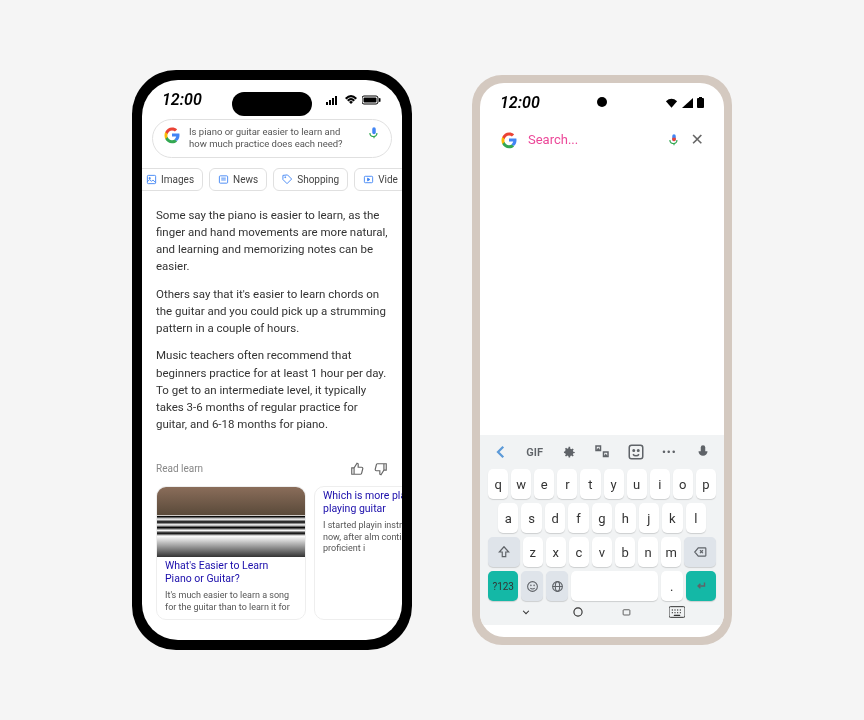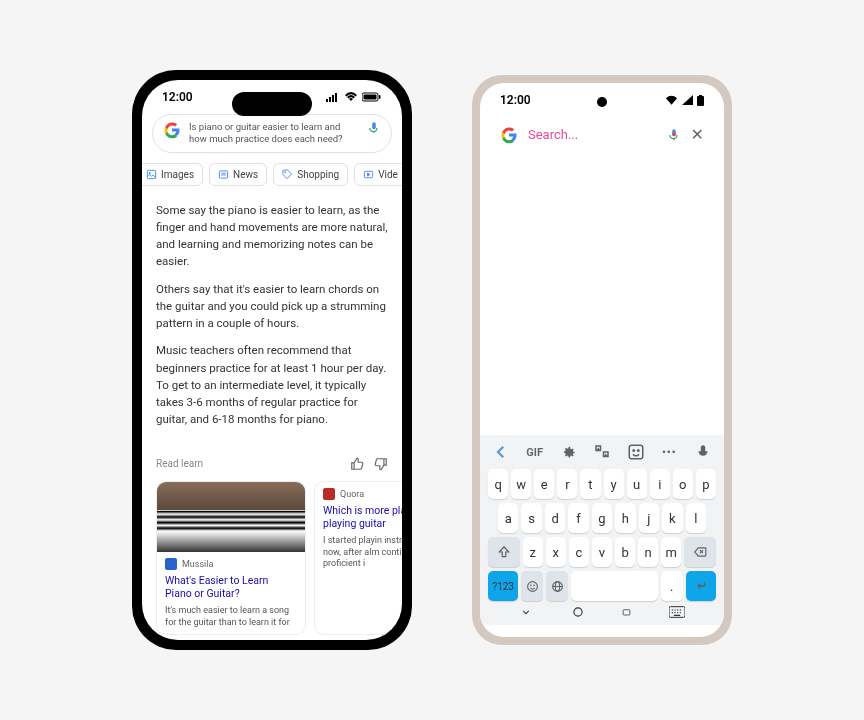--- a/index.html
+++ b/index.html
@@ -60,22 +60,23 @@
   height: 10px;
   background: #000;
   border-radius: 50%;
   z-index: 10;
 }
 .status-bar {
   display: flex;
   justify-content: space-between;
   align-items: center;
   padding: 10px 20px 4px;
-  font-size: 12px;
+  font-size: 16px;
   font-weight: 600;
+  font-style: italic;
 }
 .status-icons { display: flex; gap: 4px; align-items: center; }
 .search-bar {
   margin: 6px 10px;
   border: 1px solid #e0e0e0;
   border-radius: 22px;
   padding: 6px 10px;
   display: flex;
   gap: 8px;
 }
@@ -211,21 +212,21 @@
   height: 30px;
   display: flex;
   align-items: center;
   justify-content: center;
   font-size: 13px;
   color: #333;
   box-shadow: 0 1px 1px rgba(0,0,0,0.15);
   min-width: 0;
 }
 .kb-key-special { background: #dfe4ea; }
-.kb-key-accent { background: #0ea5e9; }
+.kb-key-accent { background: #14b8a6; }
 .kb-key-wide { flex: 4; }
 .kb-key-med { flex: 1.4; }
 .nav-bar {
   position: absolute;
   bottom: 4px;
   left: 0;
   right: 0;
   display: flex;
   justify-content: space-around;
   align-items: center;
@@ -316,32 +317,24 @@
             <path d="M7 21V10l5-8 2 1v6h6a2 2 0 012 2l-2 8a2 2 0 01-2 2H7zM3 10h4v11H3z"></path>
           </svg>
         <svg width="14" height="14" viewBox="0 0 24 24" fill="none" stroke="#666" stroke-width="2">
             <path d="M17 3v11l-5 8-2-1v-6H4a2 2 0 01-2-2l2-8a2 2 0 012-2h11zM21 14h-4V3h4z"></path>
           </svg>
       </div>
     </div>
     <div class="cards">
       <div class="card">
         <div class="card-img"></div>
-        <div class="card-source">
-          <div class="card-source-icon" style="background:#2962cc"></div>
-          <span>Mussila</span>
-        </div>
         <div class="card-title">What's Easier to Learn Piano or Guitar?</div>
         <div class="card-snippet">It's much easier to learn a song for the guitar than to learn it for</div>
       </div>
       <div class="card">
-        <div class="card-source">
-          <div class="card-source-icon" style="background:#b92b27"></div>
-          <span>Quora</span>
-        </div>
         <div class="card-title">Which is more playing piano playing guitar</div>
         <div class="card-snippet">I started playin instruments th now, after alm continue to d proficient i</div>
       </div>
     </div>
   </div>
 </div>
 
 <div class="phone phone-android">
 
   <div class="screen">

